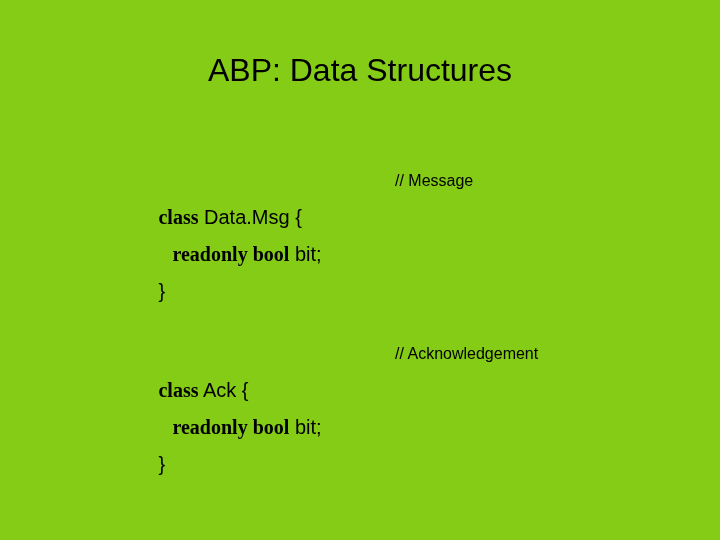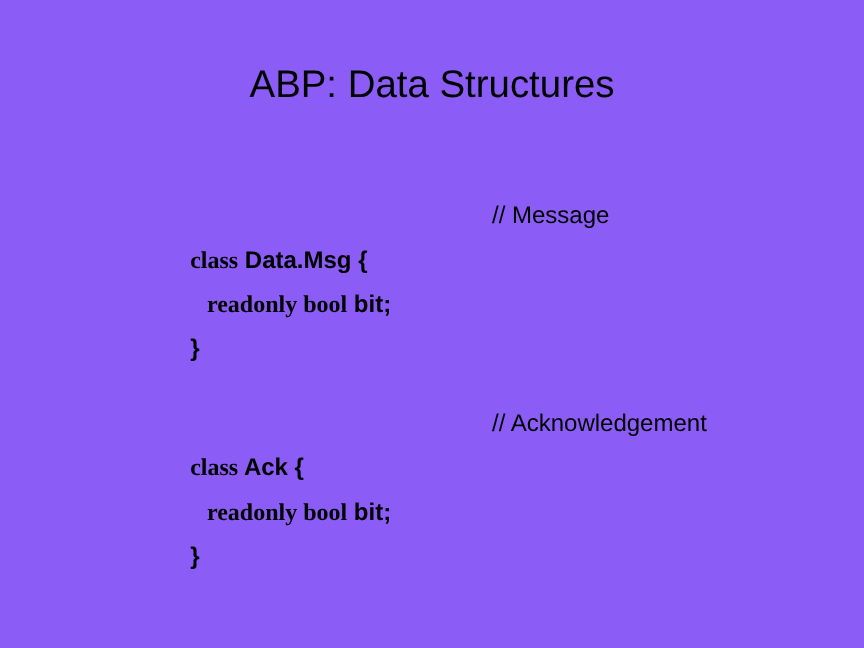--- a/index.html
+++ b/index.html
@@ -14,21 +14,21 @@
     font-family: "Liberation Sans", sans-serif;
     color: #000000;
     overflow: hidden;
     position: relative;
   }
 
   .slide {
     position: relative;
     width: 720px;
     height: 540px;
-    background: #8b5cf6;
+    background: #84cc16;
   }
 
   
   .slide-title {
     position: absolute;
     top: 50px;
     left: 0;
     width: 720px;
     text-align: center;
     font-size: 32px;
@@ -69,28 +69,28 @@
     display: inline-block;
     width: 14px;
   }
 
   .kw {
     font-weight: 700;
     font-family: Liberation Serif, serif;
   }
 
   .plain {
-    font-weight: 700;
+    font-weight: 400;
   }
 
   .comment {
     position: absolute;
-    left: 296px;
+    left: 281px;
     top: 0;
-    font-size: 20px;
+    font-size: 16px;
     font-weight: 400;
     color: #000000;
     white-space: pre;
   }
 </style>
 </head>
 <body>
 
 <div class="slide">
 

